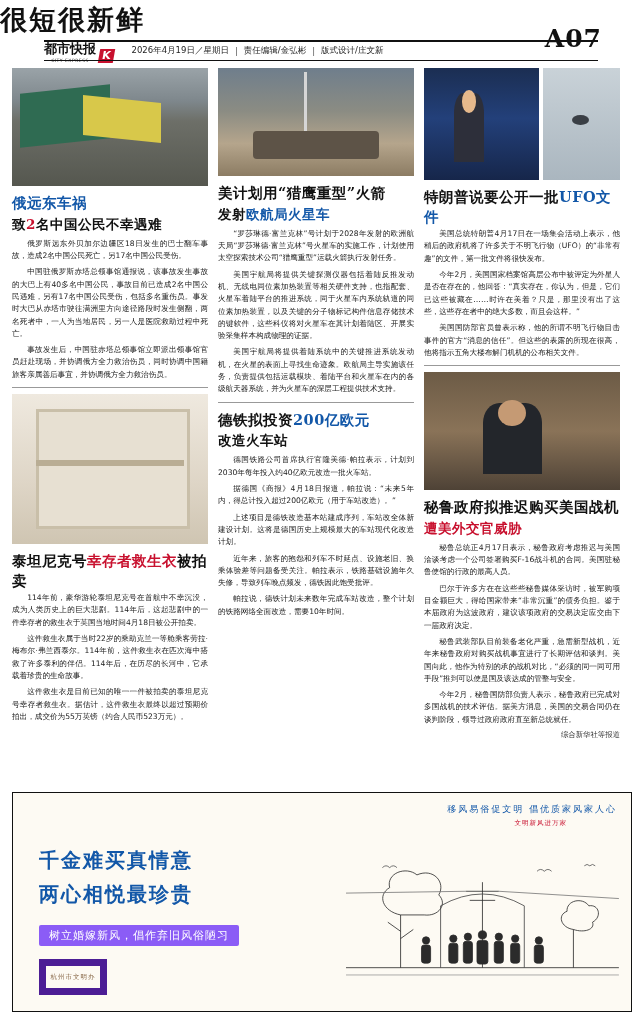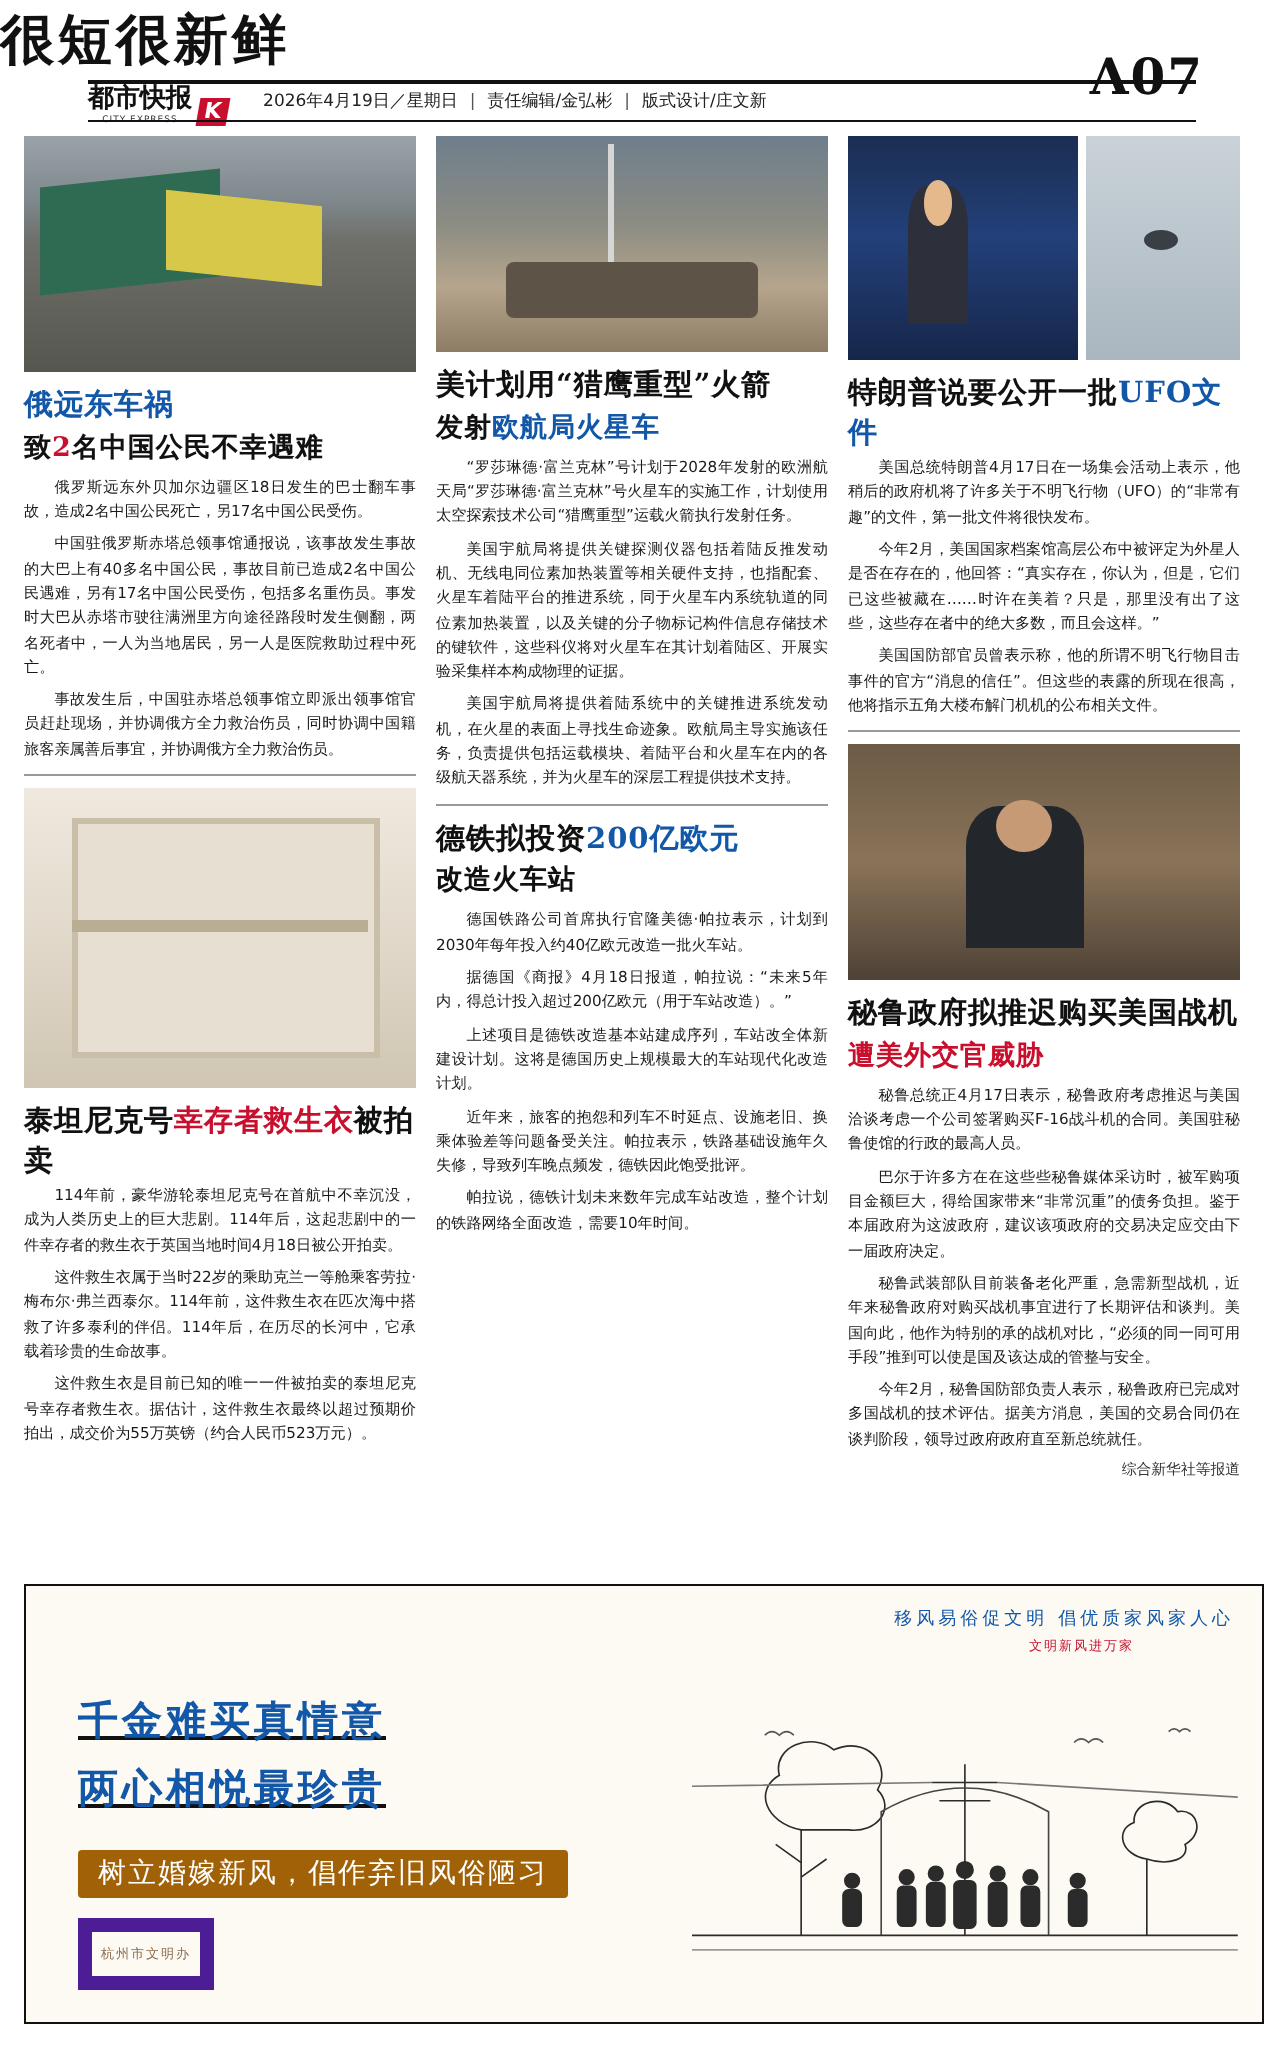--- a/index.html
+++ b/index.html
@@ -57,23 +57,23 @@
   .ph-ufo{height:112px;background:#dfe3e6;position:relative;overflow:hidden;}
   .ph-ufo:before{content:"";position:absolute;left:0;top:0;right:0;bottom:0;background:linear-gradient(180deg,#c9d2d8 0%,#aab6bf 100%);}
   .ph-ufo:after{content:"";position:absolute;left:38%;top:42%;width:22%;height:9%;background:#3a3f45;border-radius:50%;}
 
   .ph-peru{height:118px;background:linear-gradient(180deg,#6c5b46 0%,#8a7358 50%,#4e4236 100%);position:relative;overflow:hidden;}
   .ph-peru:before{content:"";position:absolute;left:30%;top:26%;width:30%;height:60%;background:#23262b;border-radius:28% 28% 0 0;}
   .ph-peru:after{content:"";position:absolute;left:38%;top:24%;width:14%;height:22%;background:#c59a74;border-radius:50%;}
 
   
   .bottom{position:absolute;left:12px;top:792px;width:618px;height:218px;border:1px solid #111;background:#fdfaf3;overflow:hidden;}
-  .bot-left{position:absolute;left:0;top:0;width:52%;height:100%;text-decoration:underline;}
+  .bot-left{position:absolute;left:0;top:0;width:52%;height:100%;}
   .bot-title{font-family:"DejaVu Serif","Liberation Serif",serif;font-weight:bold;color:#1257a8;font-size:20px;line-height:1.5;letter-spacing:2px;margin:52px 0 0 26px;}
-  .bot-tag{margin:16px 0 0 26px;background:#a16207;color:#fff;font-size:14px;letter-spacing:1px;padding:3px 10px;display:inline-block;border-radius:2px;}
+  .bot-tag{margin:16px 0 0 26px;background:#8b5cf6;color:#fff;font-size:11px;letter-spacing:1px;padding:3px 10px;display:inline-block;border-radius:2px;}
   .bot-stamp{position:absolute;left:26px;bottom:16px;width:54px;height:22px;border:7px solid #4c1d95;color:#8a6a4a;font-size:6.5px;display:flex;align-items:center;justify-content:center;letter-spacing:1px;}
   .bot-right{position:absolute;right:0;top:0;width:48%;height:100%;}
   .bot-banner{position:absolute;right:14px;top:10px;color:#1257a8;font-size:9px;letter-spacing:2px;}
   .bot-banner2{position:absolute;right:64px;top:26px;color:#c8102e;font-size:6.5px;letter-spacing:1px;}
   .sketch{position:absolute;left:4%;top:22%;width:92%;height:72%;}
 </style>
 </head>
 <body>
 
 <div class="page">

